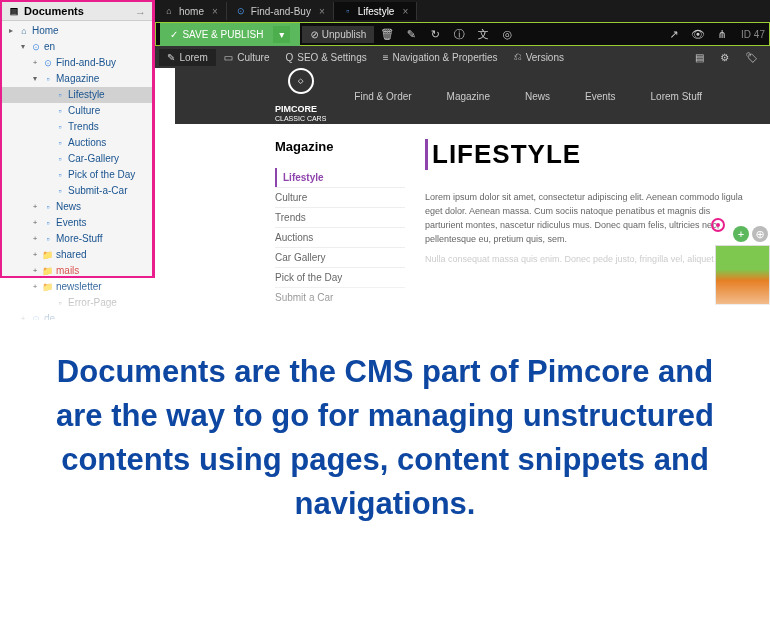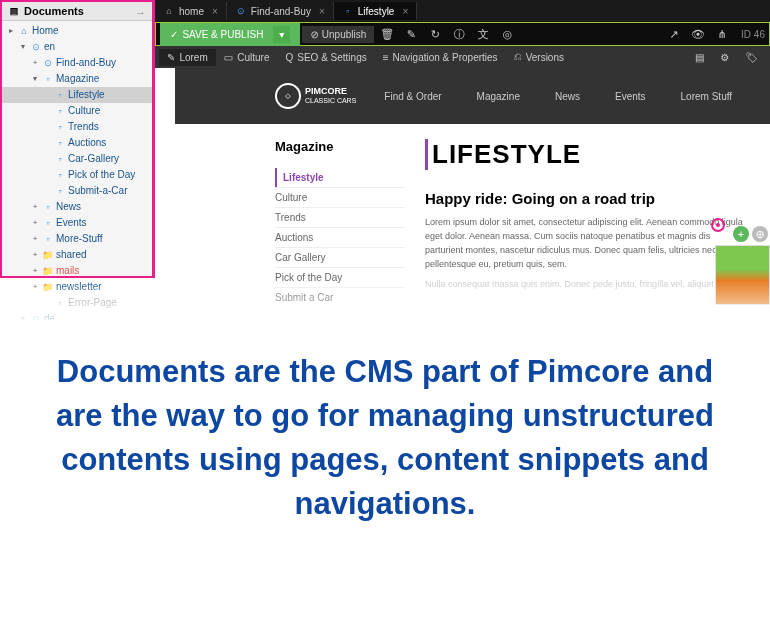--- a/index.html
+++ b/index.html
@@ -43,21 +43,21 @@
 
 
 .sub-toolbar { background: #333; height: 22px; display: flex; align-items: center; padding: 0 4px; font-size: 10px; color: #ccc; }
 .sub-item { padding: 3px 8px; display: flex; align-items: center; gap: 4px; cursor: pointer; }
 .sub-item.active { background: #222; }
 
 
 .content { position: absolute; left: 20px; top: 68px; right: 0; bottom: 0; background: #fff; overflow: hidden; }
 
 .site-header { background: #333; height: 56px; display: flex; align-items: center; padding: 0 0 0 100px; }
-.logo-area { display: flex; align-items: center; gap: 4px; color: #fff; }
+.logo-area { display: flex; align-items: center; gap: 10px; color: #fff; flex-direction: column; }
 .logo-circle { width: 26px; height: 26px; border: 2px solid #fff; border-radius: 50%; display: flex; align-items: center; justify-content: center; font-size: 7px; }
 .logo-text { font-size: 9px; line-height: 10px; }
 .nav-menu { display: flex; gap: 35px; margin-left: 28px; color: #ccc; font-size: 10px; }
 
 .page-body { display: flex; padding: 15px 0 0 100px; }
 .page-sidebar { width: 130px; }
 .page-sidebar h3 { font-size: 13px; font-weight: bold; margin-bottom: 14px; }
 .sub-nav { list-style: none; font-size: 10px; }
 .sub-nav li { padding: 4px 0; color: #666; border-top: 1px solid #eee; }
 .sub-nav li.current { color: #8e44ad; font-weight: bold; border-left: 2px solid #8e44ad; padding-left: 6px; border-top: none; }
@@ -223,21 +223,21 @@
       <div class="action-icon">🗑</div>
       <div class="action-icon">✎</div>
       <div class="action-icon">↻</div>
       <div class="action-icon">ⓘ</div>
       <div class="action-icon">文</div>
       <div class="action-icon">◎</div>
       <div style="flex:1"></div>
       <div class="action-icon">↗</div>
       <div class="action-icon">👁</div>
       <div class="action-icon">⋔</div>
-      <span class="id-text">ID 46</span>
+      <span class="id-text">ID 47</span>
     </div>
 
     <div class="sub-toolbar">
       <div class="sub-item active">✎ <span>Lorem</span></div>
       <div class="sub-item">▭ <span>Culture</span></div>
       <div class="sub-item">Q <span>SEO &amp; Settings</span></div>
       <div class="sub-item">≡ <span>Navigation &amp; Properties</span></div>
       <div class="sub-item">⎌ <span>Versions</span></div>
       <div style="flex:1"></div>
       <div class="sub-item">▤</div>
@@ -272,21 +272,20 @@
             <li>Culture</li>
             <li>Trends</li>
             <li>Auctions</li>
             <li>Car Gallery</li>
             <li>Pick of the Day</li>
             <li>Submit a Car</li>
           </ul>
         </div>
         <div class="page-main">
           <h1 class="page-title">LIFESTYLE</h1>
-          <h2 class="article-title">Happy ride: Going on a road trip</h2>
           <p class="article-text">Lorem ipsum dolor sit amet, consectetur adipiscing elit. Aenean commodo ligula eget dolor. Aenean massa. Cum sociis natoque penatibus et magnis dis parturient montes, nascetur ridiculus mus. Donec quam felis, ultricies nec, pellentesque eu, pretium quis, sem.</p>
           <p class="article-faded">Nulla consequat massa quis enim. Donec pede justo, fringilla vel, aliquet nec,</p>
         </div>
       </div>
 
       <div class="target"></div>
       <div class="float-btns">
         <div class="float-btn fb-green">+</div>
         <div class="float-btn fb-gray">⊕</div>
       </div>

